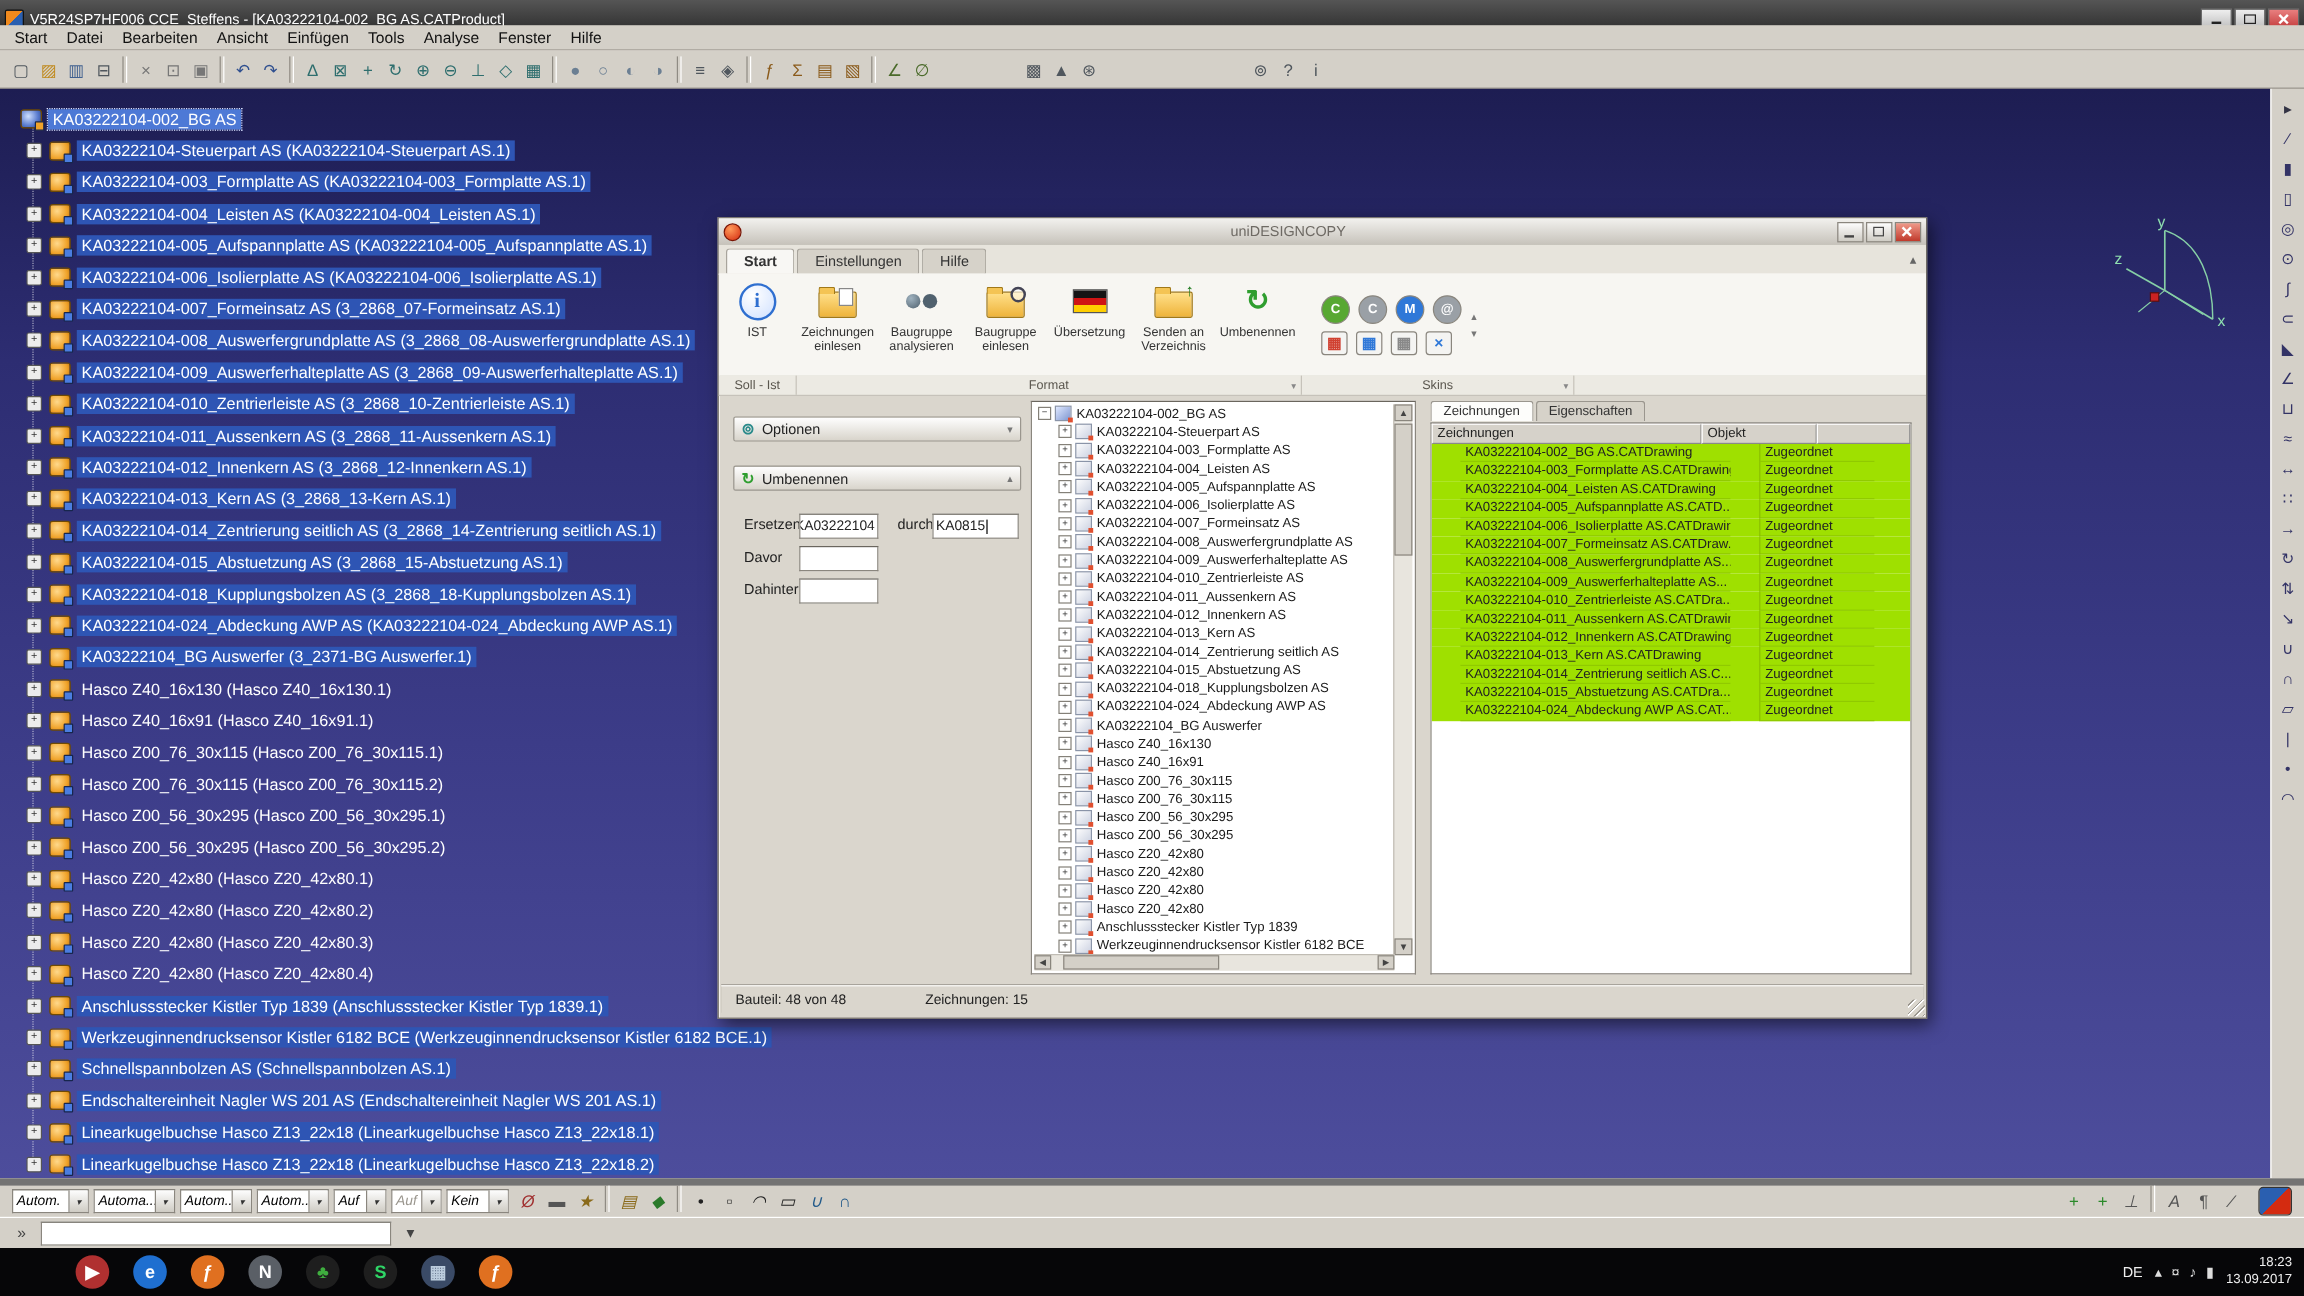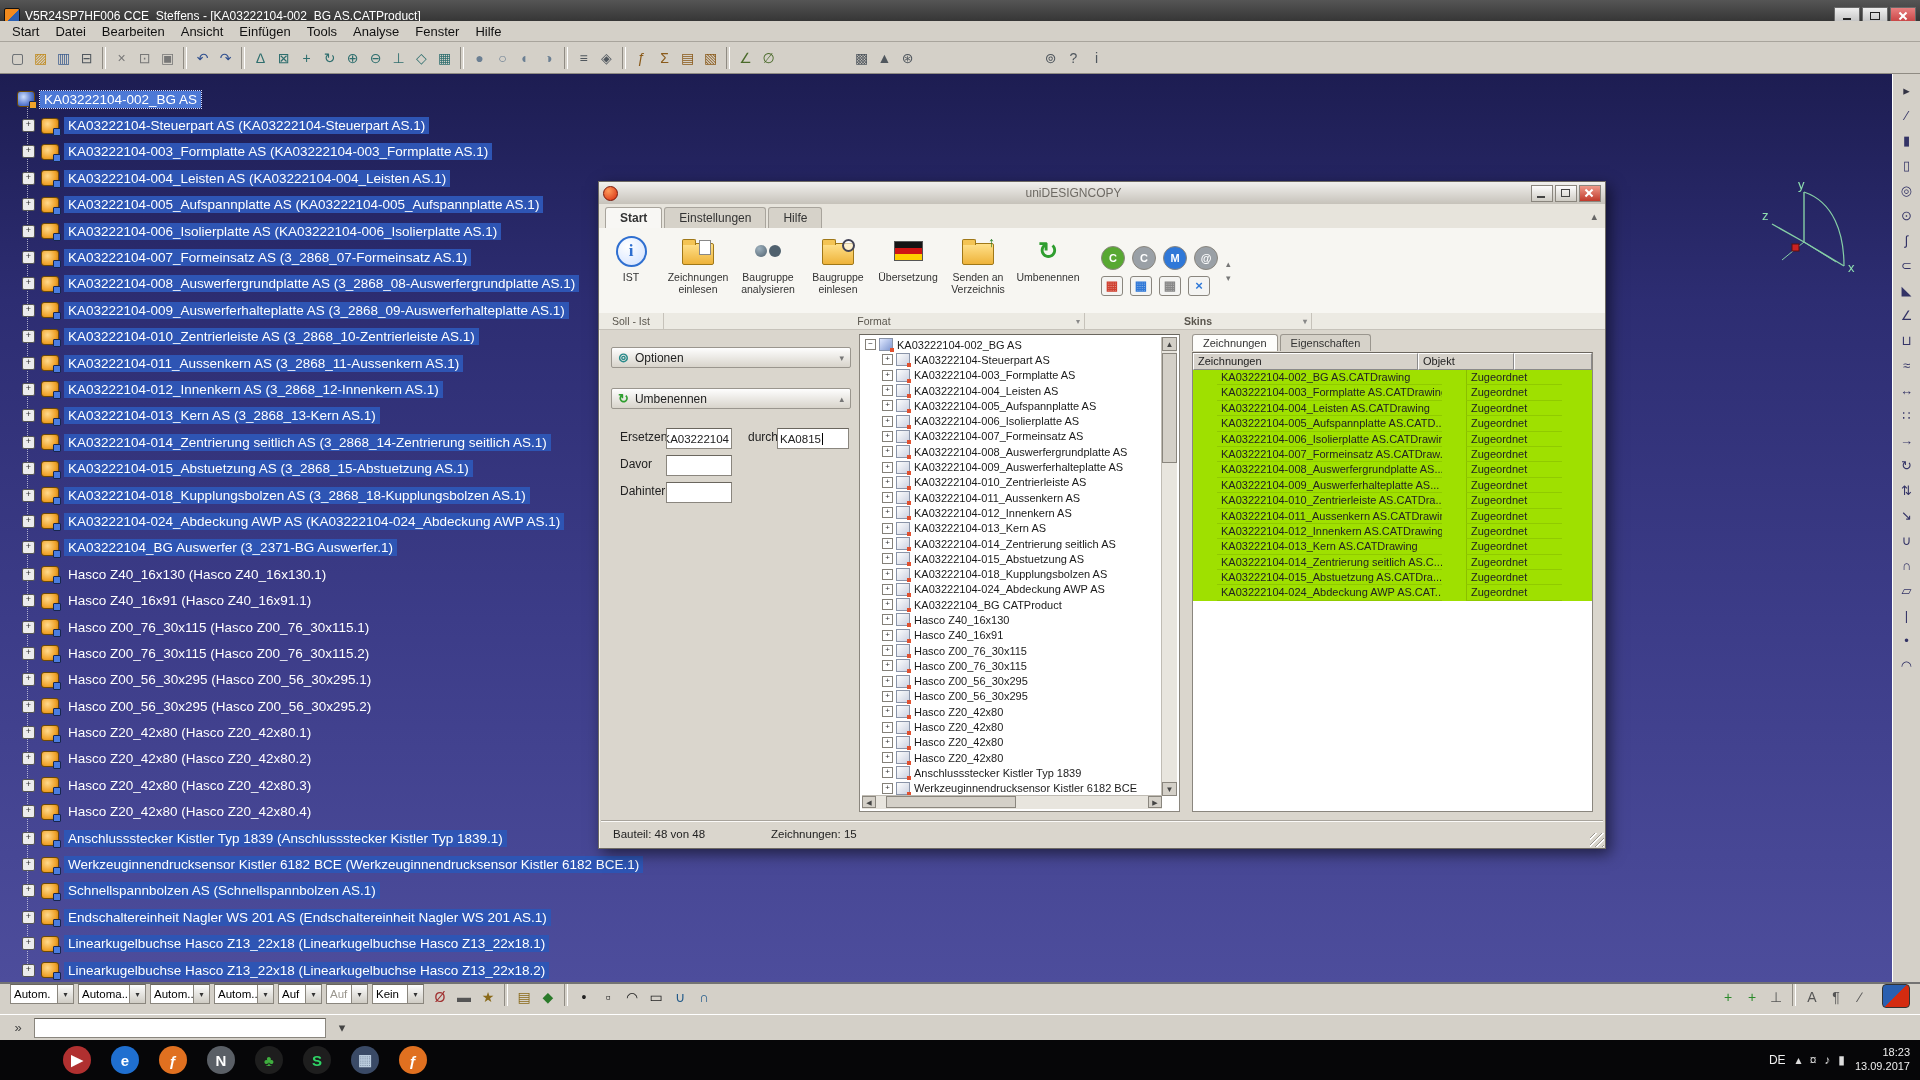--- a/index.html
+++ b/index.html
@@ -101,21 +101,21 @@
   .skins-row{display:flex;gap:7px;}
   .skbtn{width:22px;height:22px;border-radius:50%;border:1px solid #8a867e;display:flex;align-items:center;
     justify-content:center;font-size:11px;font-weight:bold;}
   .skbtn.sq{border-radius:3px;width:20px;height:18px;font-size:13px;}
   .skins-arrows{display:flex;flex-direction:column;justify-content:center;gap:4px;margin-left:8px;color:#777;font-size:9px;}
 
   .rgroups{position:absolute;left:0;top:131px;right:0;height:16px;background:#eceae3;display:flex;
     font-size:10.5px;color:#5a564e;border-bottom:1px solid #c6c2ba;}
   .rgroup{display:flex;align-items:center;justify-content:center;border-right:1px solid #c6c2ba;position:relative;}
   .rgroup .launcher{position:absolute;right:4px;font-size:8px;color:#888;}
-  .rg0{width:64px;} .rg1{width:420px;} .rg2{width:226px;font-weight:bold;} .rgfill{flex:1;border-right:none;}
+  .rg0{width:64px;} .rg1{width:420px;} .rg2{width:226px;} .rgfill{flex:1;border-right:none;}
 
   .opt-header{position:absolute;left:12px;width:240px;height:21px;background:linear-gradient(#fefefe,#d8d4cb);
     border:1px solid #9a968e;border-radius:2px;display:flex;align-items:center;gap:6px;padding:0 6px;box-sizing:border-box;}
   .opt-header .oh-icon{font-size:13px;color:#2f9e2f;font-weight:bold;}
   .opt-header .oh-icon.gear{color:#2a8a8a;}
   .opt-header .oh-label{flex:1;}
   .opt-header .oh-chev{color:#777;font-size:9px;}
   .fld-label{position:absolute;font-size:12px;color:#222;}
   .input{position:absolute;height:21px;background:#fff;border:1px solid #8a867e;border-top-color:#6a665e;
     display:flex;align-items:center;font-size:11.5px;padding:0 2px;box-sizing:border-box;overflow:hidden;white-space:nowrap;}
@@ -163,21 +163,21 @@
 
   .dlg-status{position:absolute;left:2px;right:2px;top:639px;height:23px;background:#dad6cd;
     border-top:1px solid #fbfaf8;box-shadow:0 -1px 0 #a8a49c;display:flex;align-items:center;font-size:11.5px;color:#222;}
   .dlg-status .s1{margin-left:12px;width:150px;}
   .dlg-status .s2{margin-left:8px;}
   .grip{position:absolute;right:1px;bottom:1px;width:14px;height:14px;
     background:repeating-linear-gradient(135deg,transparent 0 3px,#9a968e 3px 4px,#fff 4px 5px);}
 
   
   .bottom-toolbar{position:absolute;left:0;top:982px;width:100%;height:32px;background:#d4d0c8;
-    border-top:2px solid #737373;display:flex;align-items:flex-start;padding-left:10px;box-sizing:border-box;}
+    border-top:6px solid #737373;display:flex;align-items:center;padding-left:10px;box-sizing:border-box;font-style:italic;}
   .combo{height:20px;background:#fff;border:1px solid #8a867e;border-top-color:#6a665e;display:flex;
     align-items:center;margin-right:4px;font-size:11.5px;box-sizing:border-box;}
   .combo .combo-val{flex:1;padding:0 3px;overflow:hidden;white-space:nowrap;}
   .combo .combo-arrow{width:15px;height:18px;background:linear-gradient(#fdfdfd,#cfccc4);border-left:1px solid #8a867e;
     font-size:8px;display:flex;align-items:center;justify-content:center;color:#333;}
   .combo.disabled .combo-val{color:#9a968e;}
   .bbtn{width:24px;height:26px;display:flex;align-items:center;justify-content:center;font-size:14px;}
   .bspacer{flex:1;}
   .catia-logo{width:26px;height:22px;border-radius:4px;margin:0 10px;
     background:linear-gradient(135deg,#2a5fb0 50%,#d42b10 50%);border:1px solid #333;}
@@ -691,21 +691,21 @@
             <span class="dtree-label">KA03222104-018_Kupplungsbolzen AS</span>
           </div>
           <div class="dtree-row child">
             <span class="dexp">+</span>
             <span class="dico"></span>
             <span class="dtree-label">KA03222104-024_Abdeckung AWP AS</span>
           </div>
           <div class="dtree-row child">
             <span class="dexp">+</span>
             <span class="dico"></span>
-            <span class="dtree-label">KA03222104_BG CATProduct</span>
+            <span class="dtree-label">KA03222104_BG Auswerfer</span>
           </div>
           <div class="dtree-row child">
             <span class="dexp">+</span>
             <span class="dico"></span>
             <span class="dtree-label">Hasco Z40_16x130</span>
           </div>
           <div class="dtree-row child">
             <span class="dexp">+</span>
             <span class="dico"></span>
             <span class="dtree-label">Hasco Z40_16x91</span>

